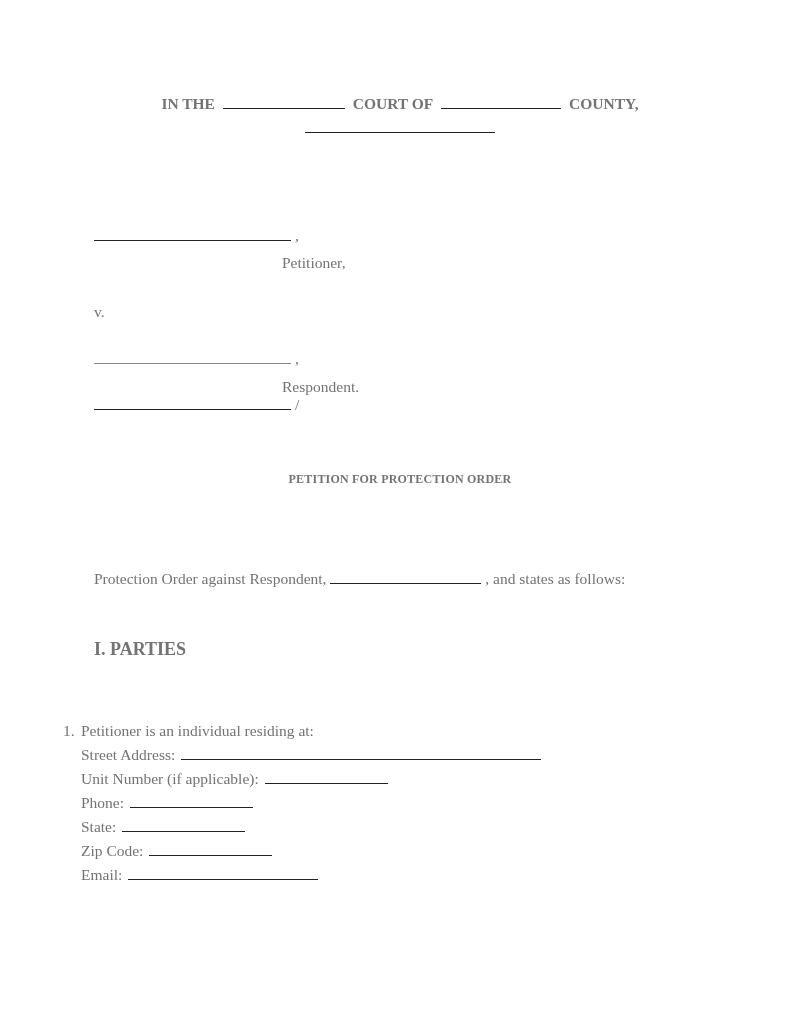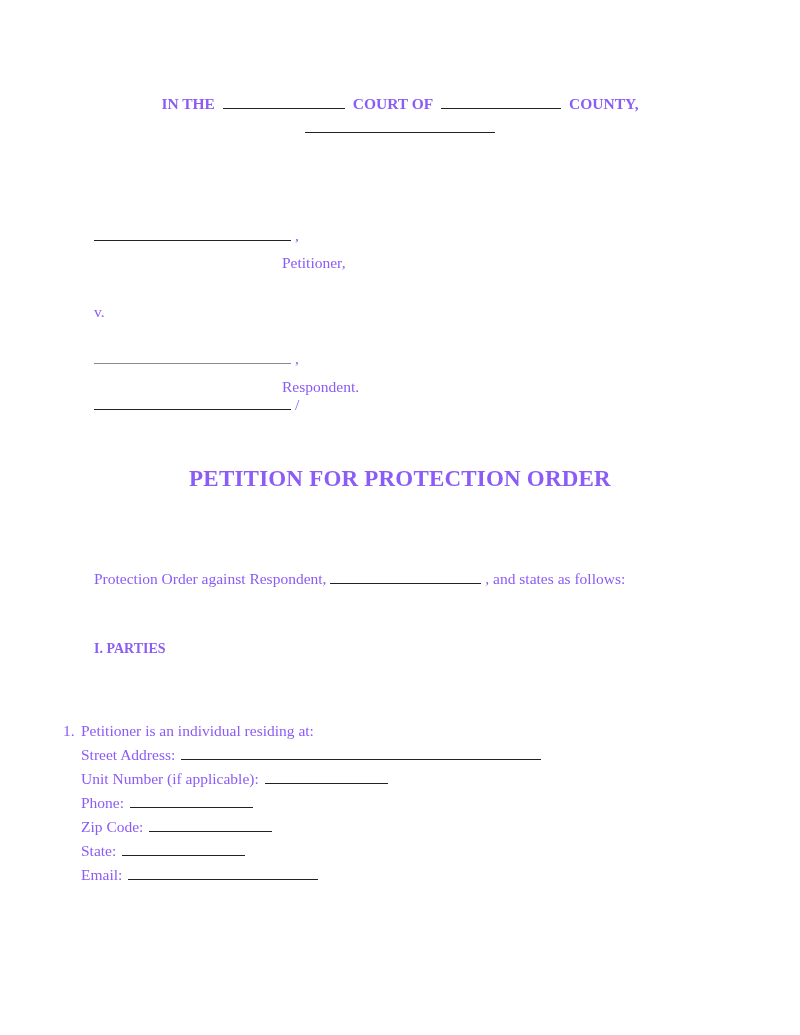--- a/index.html
+++ b/index.html
@@ -1,20 +1,20 @@
 <!DOCTYPE html>
 <html><head>
 <meta charset="utf-8">
 <style>
   html,body { margin:0; padding:0; background:#ffffff; }
   .page {
     position:relative;
     width:800px; height:1035px;
     background:#ffffff;
-    color:#8b5cf6;
+    color:#737373;
     font-family:"Liberation Serif", serif;
     font-size:15.5px;
     line-height:24px;
     overflow:hidden;
   }
   .blank {
     display:inline-block;
     border-bottom:1.5px solid #222222;
     height:1em;
     vertical-align:baseline;
@@ -38,32 +38,32 @@
   .cap-petitioner-label  { margin-top:3px;  padding-left:188px; }
   .cap-versus            { margin-top:25px; }
   .cap-respondent-blank  { margin-top:23px; }
   .cap-respondent-label  { margin-top:4px;    padding-left:188px; }
   .cap-slash-line        { margin-top:-6px; }
   .after-blank { margin-left:4px; }
 
   .title {
     margin:49px 0 0 0;
     text-align:center;
-    font-size:23px;
+    font-size:12px;
     line-height:26px;
     font-weight:bold;
     letter-spacing:0.2px;
   }
 
   .intro { margin:75px 94px 0 94px; }
   .intro-line { white-space:nowrap; }
 
   .section-heading {
     margin:46px 0 0 94px;
-    font-size:14px;
+    font-size:18px;
     font-weight:bold;
   }
 
   .item { margin:58px 94px 0 63px; }
   .item-line { white-space:nowrap; }
   .item-num { display:inline-block; width:18px; }
   .fields { margin-left:18px; }
   .field-row { white-space:nowrap; }
   .field-row .blank { margin-left:6px; }
 </style>
@@ -119,24 +119,24 @@
       <div class="field-row">
         <span>Street Address:</span><span class="blank w-street"></span>
       </div>
       <div class="field-row">
         <span>Unit Number (if applicable):</span><span class="blank w-short"></span>
       </div>
       <div class="field-row">
         <span>Phone:</span><span class="blank w-short"></span>
       </div>
       <div class="field-row">
-        <span>Zip Code:</span><span class="blank w-short"></span>
+        <span>State:</span><span class="blank w-short"></span>
       </div>
       <div class="field-row">
-        <span>State:</span><span class="blank w-short"></span>
+        <span>Zip Code:</span><span class="blank w-short"></span>
       </div>
       <div class="field-row">
         <span>Email:</span><span class="blank w-email"></span>
       </div>
     </div>
   </div>
 
 </div>
 
 </body></html>

